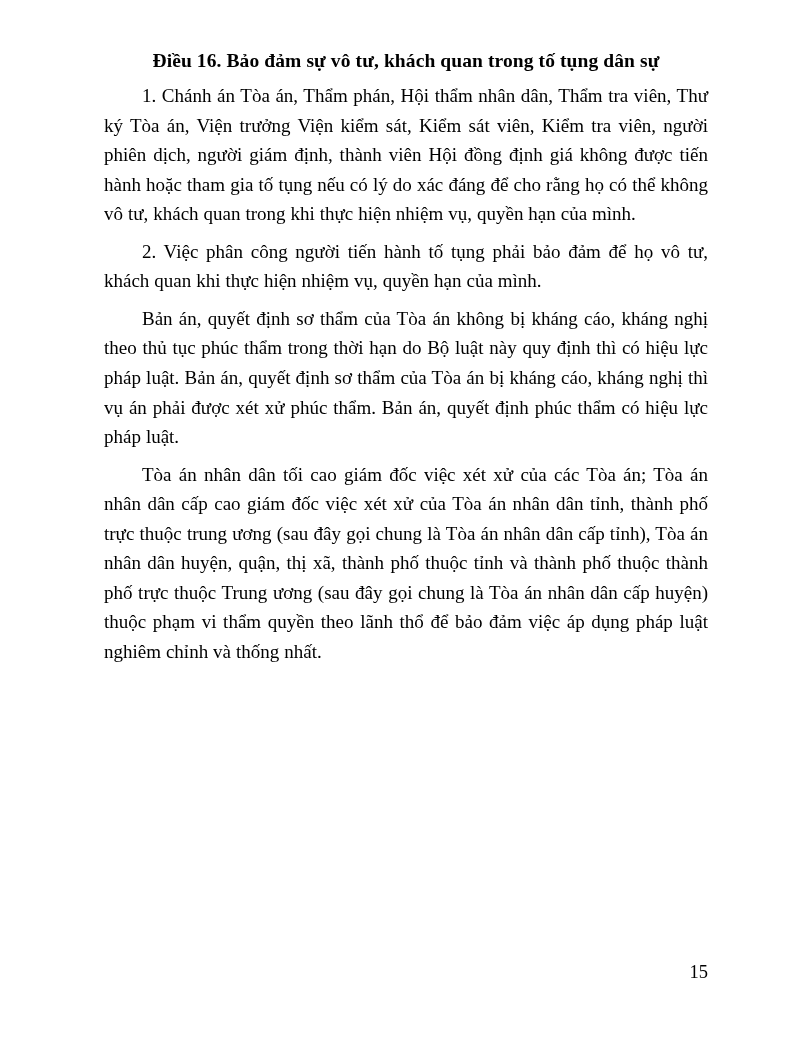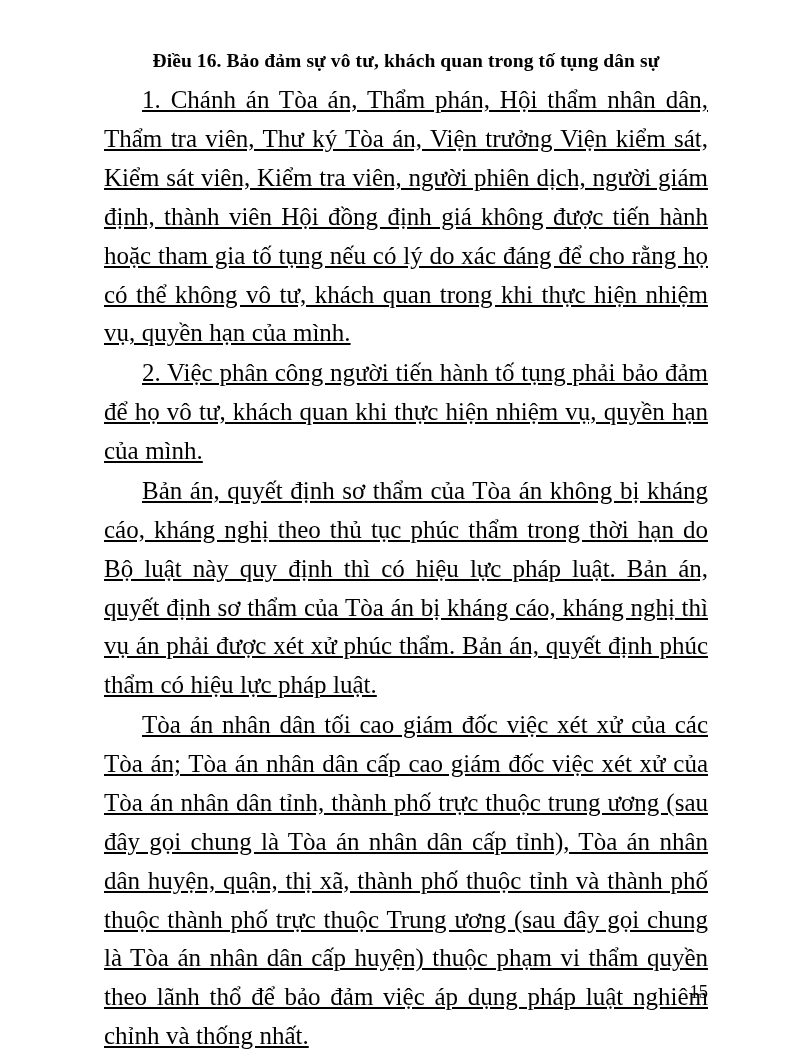--- a/index.html
+++ b/index.html
@@ -35,39 +35,38 @@
   }
   .heading-17 {
     margin-top: 22px;
     margin-bottom: 5px;
   }
   .heading-18 {
     margin-top: 24px;
     margin-bottom: 5px;
   }
   p.body-text {
-    font-size: 25px;
+    font-size: 19px;
     line-height: 1.555;
     text-align: justify;
     text-justify: inter-word;
     margin: 0;
     text-indent: 38px;
     word-spacing: 0.2px;
-    text-decoration: underline;
   }
   p.body-text + p.body-text {
-    margin-top: 1px;
+    margin-top: 8px;
   }
   .gap-before {
     margin-top: 3px;
   }
   .page-number {
     position: absolute;
     right: 92px;
-    bottom: 62px;
+    bottom: 82px;
     font-size: 18.5px;
     line-height: 1;
   }
 </style>
 </head>
 <body>
 
 <div class="page">
 
   <h2 class="article-heading heading-16">Điều 16. Bảo đảm sự vô tư, khách quan trong tố tụng dân sự</h2>

